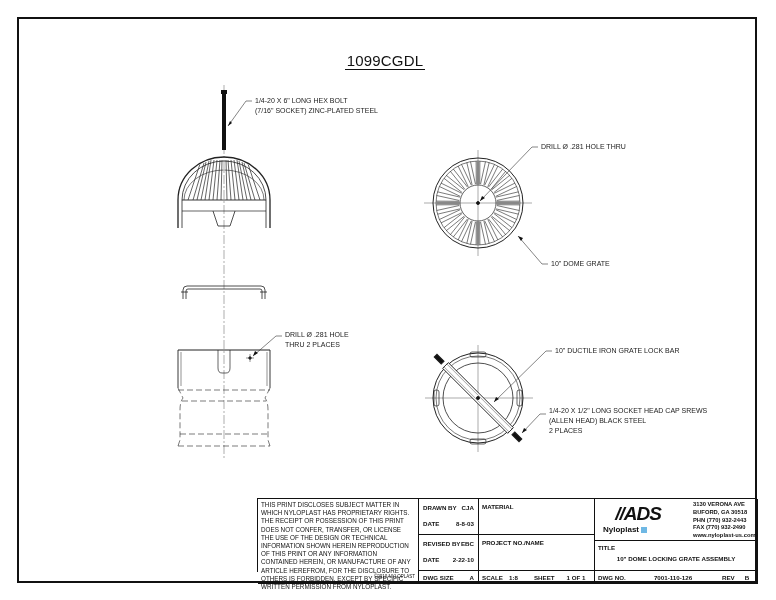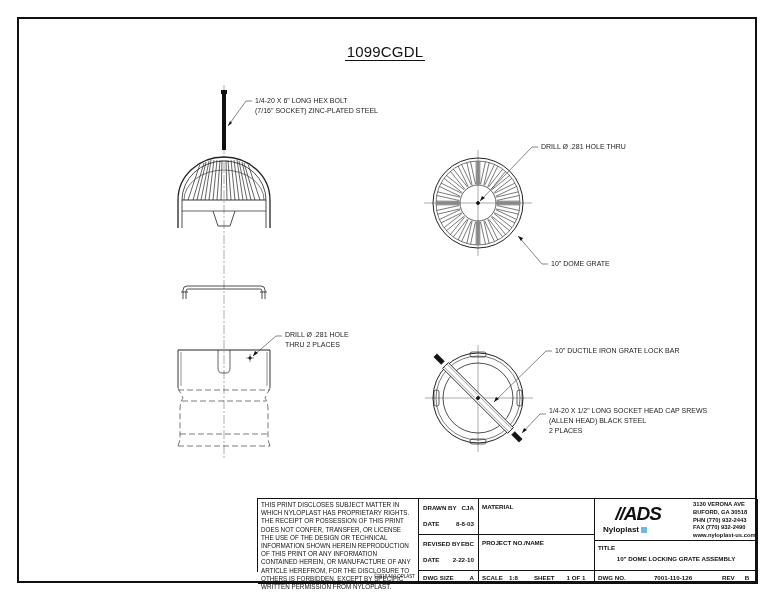--- a/index.html
+++ b/index.html
@@ -1,19 +1,19 @@
 <!DOCTYPE html>
 <html><head>
 <meta charset="utf-8">
 <style>
   html, body { margin:0; padding:0; background:#ffffff; }
   body { width:776px; height:600px; position:relative; overflow:hidden; font-family:"Liberation Sans", sans-serif; color:#111; }
   .frame { position:absolute; left:17px; top:17px; width:740px; height:566px; border:2px solid #111; box-sizing:border-box; }
   svg.drawing { position:absolute; left:0; top:0; }
-  .title { position:absolute; left:330px; top:43px; width:110px; text-align:center; font-size:15px; letter-spacing:0.2px; }
+  .title { position:absolute; left:330px; top:52px; width:110px; text-align:center; font-size:15px; letter-spacing:0.2px; }
   .title span { border-bottom:1px solid #111; padding:0 2px; }
   .note { position:absolute; font-size:7px; line-height:10px; white-space:pre; color:#222; }
   .tb { position:absolute; left:257px; top:498px; width:500px; height:74px; border-top:1.5px solid #111; border-left:1.5px solid #111; box-sizing:border-box; font-size:6.2px; color:#111; }
   .tb .cell { position:absolute; box-sizing:border-box; border-right:1px solid #111; border-bottom:1px solid #111; }
   .disclaimer { left:0; top:0; width:161px; height:85px; padding:2px 3px; line-height:8.2px; font-size:6.3px; }
   .disclaimer .copy { position:absolute; right:3px; bottom:2px; font-size:4.5px; }
   .lbl { font-weight:bold; }
   .row { display:flex; justify-content:space-between; padding:0 4px; }
   .logo { font-style:italic; font-weight:bold; font-size:19px; letter-spacing:-1px; }
   .logo-stripes { color:#111; }

